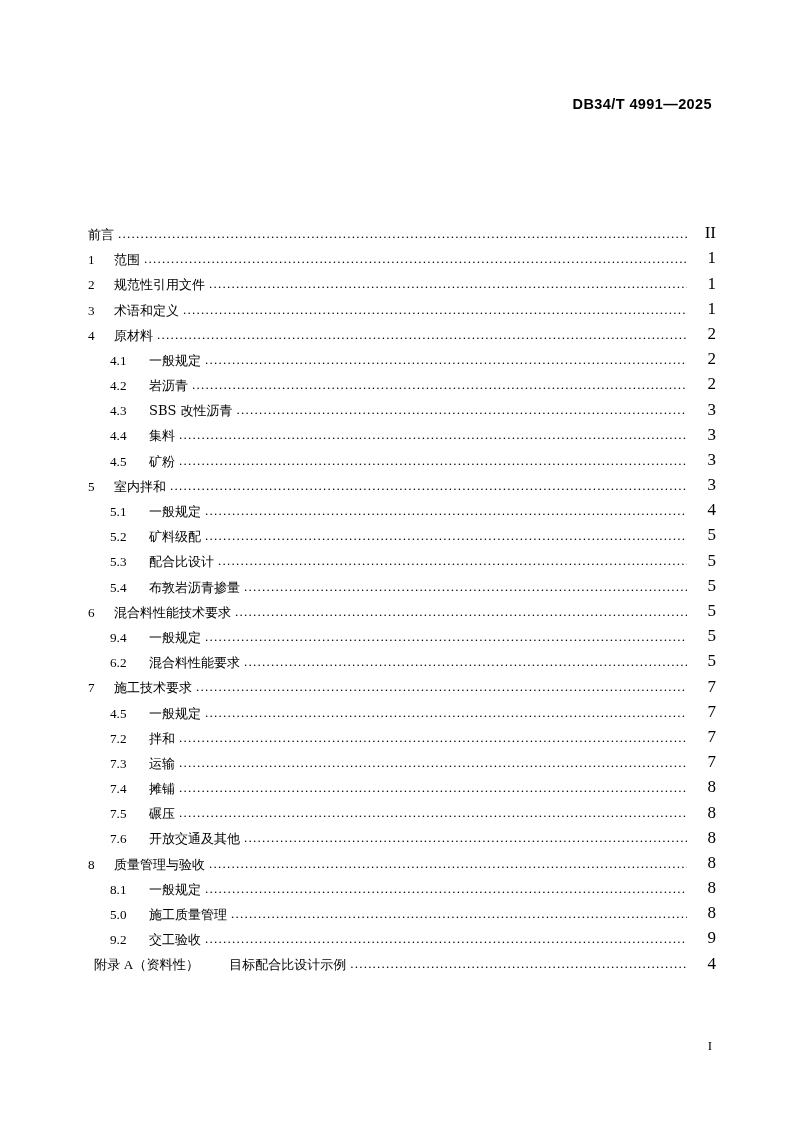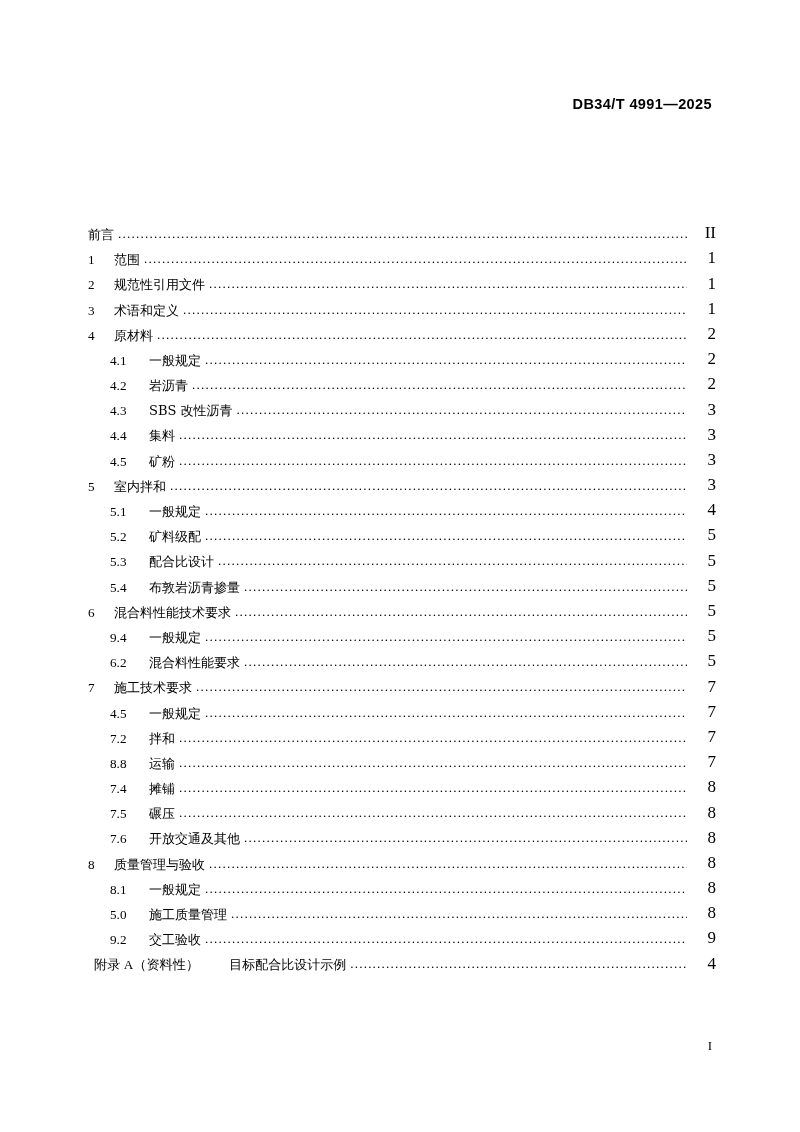--- a/index.html
+++ b/index.html
@@ -303,21 +303,21 @@
         <span class="toc-label">
           <span class="num subnum">7.2</span>
           <span class="gap-s"></span>
           <span class="txt">拌和</span>
         </span>
         <span class="dots">........................................................................................................................................................................................................</span>
         <span class="pageno">7</span>
       </div>
       <div class="toc-row lvl2">
         <span class="toc-label">
-          <span class="num subnum">8.8</span>
+          <span class="num subnum">7.3</span>
           <span class="gap-s"></span>
           <span class="txt">运输</span>
         </span>
         <span class="dots">........................................................................................................................................................................................................</span>
         <span class="pageno">7</span>
       </div>
       <div class="toc-row lvl2">
         <span class="toc-label">
           <span class="num subnum">7.4</span>
           <span class="gap-s"></span>

